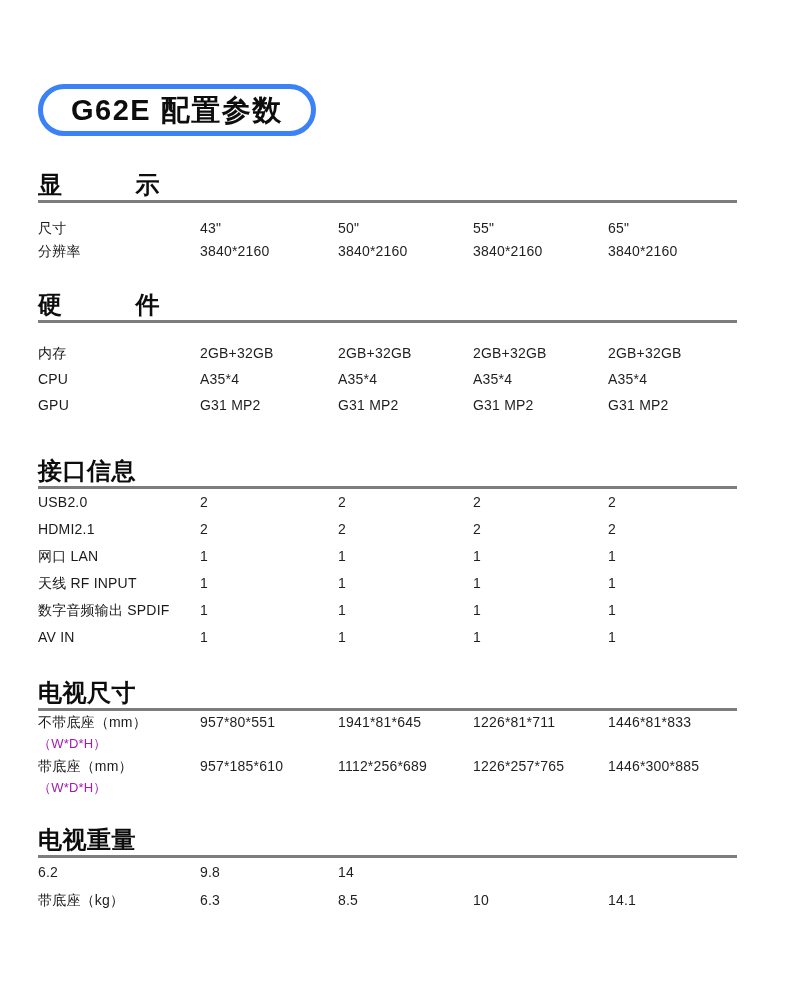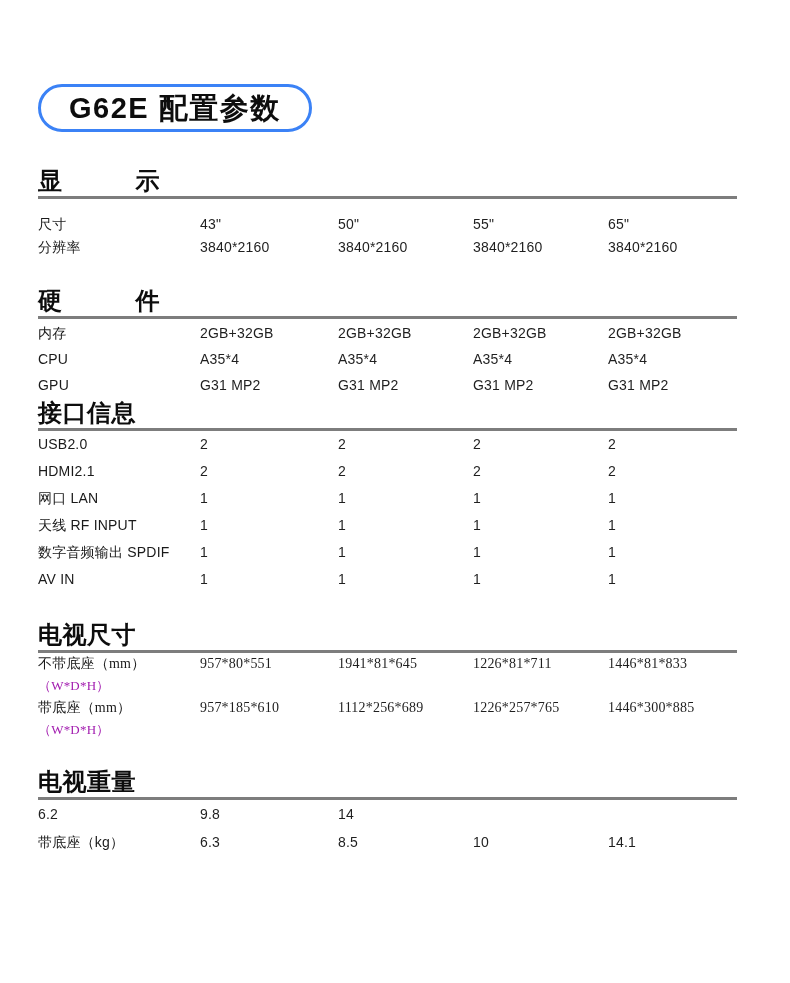--- a/index.html
+++ b/index.html
@@ -12,21 +12,21 @@
     color: #1f1f1f;
     overflow: hidden;
   }
   .page {
     padding: 84px 53px 0 38px;
     width: 699px;
   }
   
   .badge {
     display: inline-block;
-    border: 3px solid #3b82f6;
+    border: 5px solid #3b82f6;
     border-radius: 27px;
     padding: 5px 28px;
     font-size: 29px;
     line-height: 32px;
     font-weight: 800;
     letter-spacing: 1.5px;
     color: #0d0d0d;
     white-space: nowrap;
     text-align: right;
   }
@@ -63,27 +63,27 @@
     overflow: visible;
   }
   .cell.label { color: #1a1a1a; }
   .cell .sublabel { font-size: 13px; color: #a21caf; }
   
   .sec-display    { margin-top: 34px; }
   .sec-display .rows { padding-top: 14px; }
   .sec-display .row { height: 23px; line-height: 23px; }
 
   .sec-hardware   { margin-top: 27px; }
-  .sec-hardware .rows { padding-top: 1px; }
+  .sec-hardware .rows { padding-top: 17px; }
   .sec-hardware .row { height: 26px; line-height: 26px; }
 
-  .sec-interface  { }
+  .sec-interface  { margin-top: 38px; }
   .sec-interface .row { height: 27px; line-height: 27px; }
 
-  .sec-dimensions { margin-top: 27px; font-family: Liberation Serif, serif; }
+  .sec-dimensions { margin-top: 27px; }
   .sec-dimensions .row { height: 44px; line-height: 22px; }
 
   .sec-weight     { margin-top: 26px; }
   .sec-weight .row { height: 28px; line-height: 28px; }
 </style>
 </head>
 <body>
 
 <div class="page">
   <div class="badge">

